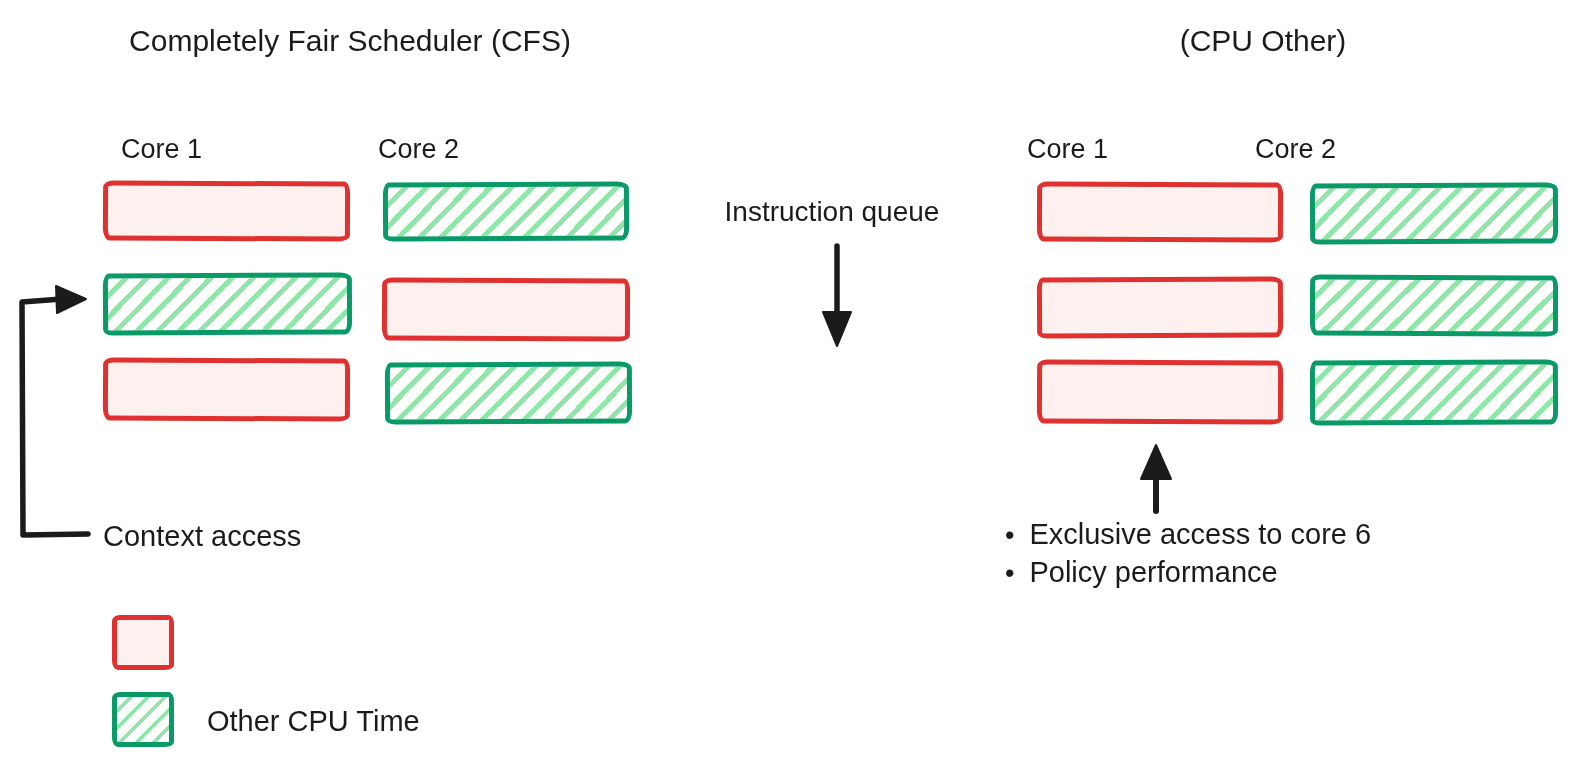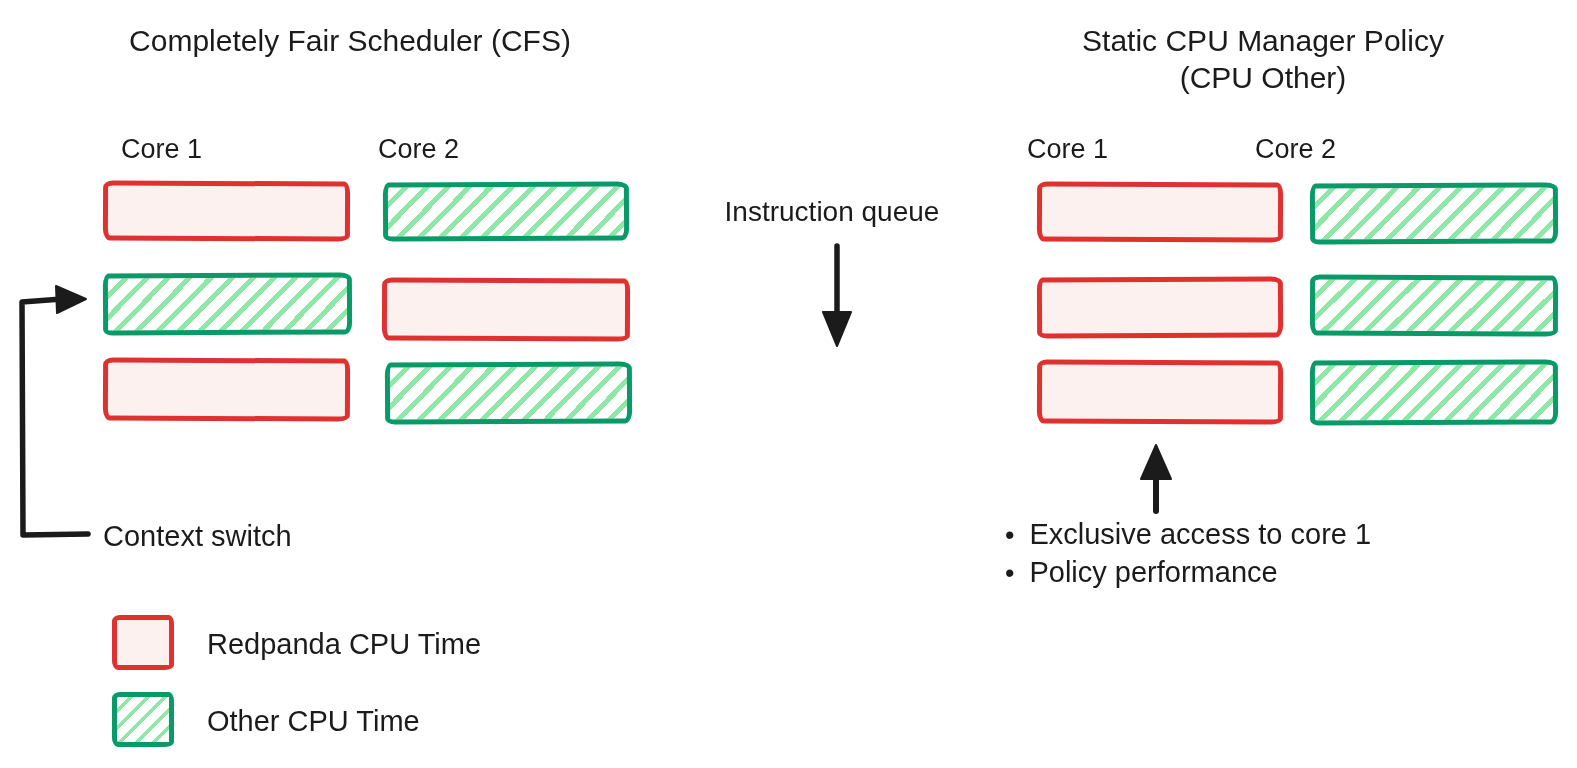--- a/index.html
+++ b/index.html
@@ -55,54 +55,52 @@
 
   <div class="bar r1" style="left:383px; top:182px; width:246px; height:59px;" data-type="other"></div>
   <div class="bar r0" style="left:382px; top:278px; width:248px; height:63px;" data-type="redpanda"></div>
   <div class="bar r1" style="left:385px; top:362px; width:247px; height:62px;" data-type="other"></div>
 
   <svg class="arrow" style="left:8px; top:280px;" width="100" height="270" viewBox="0 0 100 270">
     <path d="M 80 254 L 15 255 L 14 22 L 54 19" fill="none" stroke="#1b1b1b" stroke-width="5.5" stroke-linecap="round" stroke-linejoin="round"></path>
     <path d="M 48 6 L 78 19 L 49 33 Z" fill="#1b1b1b" stroke="#1b1b1b" stroke-width="2" stroke-linejoin="round"></path>
   </svg>
 
-  <div class="txt" style="left:103px; top:520px; font-size:29px;">Context switch</div>
+  <div class="txt" style="left:103px; top:520px; font-size:29px;">Context access</div>
 
   <div class="swatch" style="left:112px; top:615px;" data-type="redpanda"></div>
-  <div class="txt legend-label" style="left:207px; top:628px;">Redpanda CPU Time</div>
 
   <div class="swatch" style="left:112px; top:692px;" data-type="other"></div>
   <div class="txt" style="left:682px; top:196px; width:300px; text-align:center; font-size:28px;">Instruction queue</div>
 
   <div class="txt legend-label" style="left:207px; top:705px;">Other CPU Time</div>
 
   <svg class="arrow" style="left:820px; top:242px;" width="34" height="108" viewBox="0 0 34 108">
     <line x1="17" y1="4" x2="17" y2="74" stroke="#1b1b1b" stroke-width="5.5" stroke-linecap="round"></line>
     <path d="M 3 70 L 31 70 L 17 104 Z" fill="#1b1b1b" stroke="#1b1b1b" stroke-width="2" stroke-linejoin="round"></path>
   </svg>
 
   <div class="txt title" style="left:1063px; top:22px; width:400px;">
-    <div>Static CPU Manager Policy</div>
     <div>(CPU Other)</div>
   </div>
 
   <div class="txt core-label" style="left:1027px; top:134px;">Core 1</div>
   <div class="txt core-label" style="left:1255px; top:134px;">Core 2</div>
 
   <div class="bar r0" style="left:1037px; top:182px; width:246px; height:60px;" data-type="redpanda"></div>
   <div class="bar r1" style="left:1037px; top:277px; width:246px; height:61px;" data-type="redpanda"></div>
   <div class="bar r0" style="left:1037px; top:360px; width:246px; height:64px;" data-type="redpanda"></div>
 
   <div class="bar r1" style="left:1310px; top:183px; width:248px; height:61px;" data-type="other"></div>
   <div class="bar r0" style="left:1310px; top:275px; width:248px; height:61px;" data-type="other"></div>
   <div class="bar r1" style="left:1310px; top:360px; width:248px; height:65px;" data-type="other"></div>
 
   <svg class="arrow" style="left:1138px; top:443px;" width="36" height="72" viewBox="0 0 36 72">
     <line x1="18" y1="30" x2="18" y2="68" stroke="#1b1b1b" stroke-width="6" stroke-linecap="round"></line>
     <path d="M 18 2 L 33 36 L 3 36 Z" fill="#1b1b1b" stroke="#1b1b1b" stroke-width="2" stroke-linejoin="round"></path>
   </svg>
 
   <ul class="bullets">
-    <li>Exclusive access to core 1</li>
+    <li>Exclusive access to core 6</li>
     <li>Policy performance</li>
   </ul>
 
 </div>
 
 </body></html>

